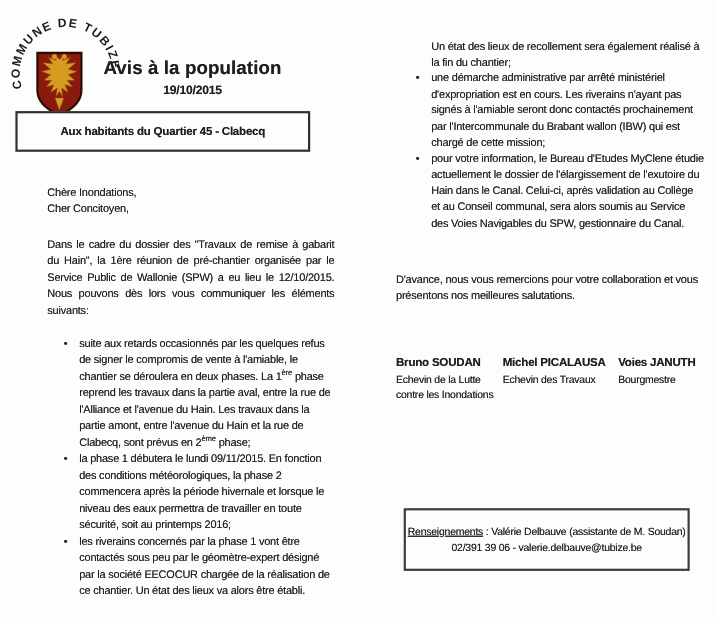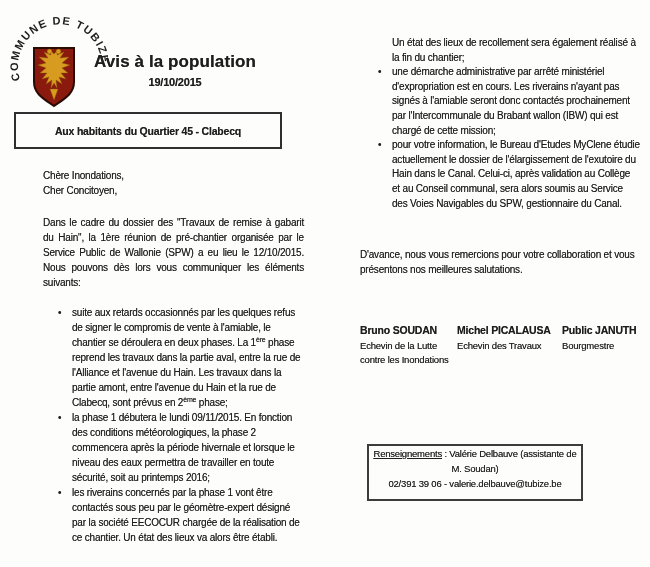--- a/index.html
+++ b/index.html
@@ -13,21 +13,21 @@
   .txt { text-shadow:0 0 0.45px rgba(25,25,25,0.65); letter-spacing:-0.2px; }
 
   
   .logo { position:absolute; left:8px; top:2px; width:100px; height:115px; }
 
   .title-block { position:absolute; left:70px; top:52px; width:210px; text-align:center; }
   .doc-title { font-size:17px; font-weight:bold; letter-spacing:0.1px; }
   .doc-date  { font-size:11px; font-weight:bold; margin-top:4px; }
 
   .banner {
-    position:absolute; left:14px; top:112px; width:268px; height:37px;
+    position:absolute; left:14px; top:101px; width:268px; height:37px;
     border:2px solid #2f2f2f; background:#fdfdfb;
     display:flex; align-items:center; justify-content:center;
     font-size:10.5px; font-weight:bold;
   }
 
   .body1 { position:absolute; left:43px; top:168px; width:261px; font-size:10px; line-height:15px; }
   .body1 .salut p { margin:0; }
   .body1 .intro { margin-top:17px; text-align:justify; }
 
   .blist { list-style:none; margin:0; }
@@ -45,23 +45,23 @@
 
   .sigs { position:absolute; left:360px; top:324px; display:flex; }
   .sig-col { padding-right:8px; }
   .sig-col:nth-child(1){ width:97px; }
   .sig-col:nth-child(2){ width:105px; }
   .sig-col:nth-child(3){ width:88px; }
   .sig-name  { font-size:10.5px; font-weight:bold; white-space:nowrap; }
   .sig-title { font-size:9.5px; line-height:13.5px; margin-top:3px; }
 
   .contact-box {
-    position:absolute; left:367px; top:444px; width:216px; height:57px;
+    position:absolute; left:367px; top:462px; width:260px; height:57px;
     border:2px solid #3c3c3c; background:#fdfdfb;
-    display:flex; flex-direction:column; align-items:center; 
+    display:flex; flex-direction:column; align-items:center; justify-content:center;
     font-size:9.5px; line-height:15px; text-align:center;
   }
   .u { text-decoration:underline; }
 </style>
 </head>
 <body>
 
 <div id="canvas">
 
   <svg class="logo" viewBox="0 0 100 115" aria-hidden="true">
@@ -117,21 +117,21 @@
   <div class="sigs">
     <div class="sig-col">
       <div class="sig-name txt">Bruno SOUDAN</div>
       <div class="sig-title txt">Echevin de la Lutte contre les Inondations</div>
     </div>
     <div class="sig-col">
       <div class="sig-name txt">Michel PICALAUSA</div>
       <div class="sig-title txt">Echevin des Travaux</div>
     </div>
     <div class="sig-col">
-      <div class="sig-name txt">Public JANUTH</div>
+      <div class="sig-name txt">Voies JANUTH</div>
       <div class="sig-title txt">Bourgmestre</div>
     </div>
   </div>
 
   <div class="contact-box txt">
     <div><span class="u">Renseignements</span><span> : Valérie Delbauve (assistante de M. Soudan)</span></div>
     <div>02/391 39 06 - valerie.delbauve@tubize.be</div>
   </div>
 
 </div>

